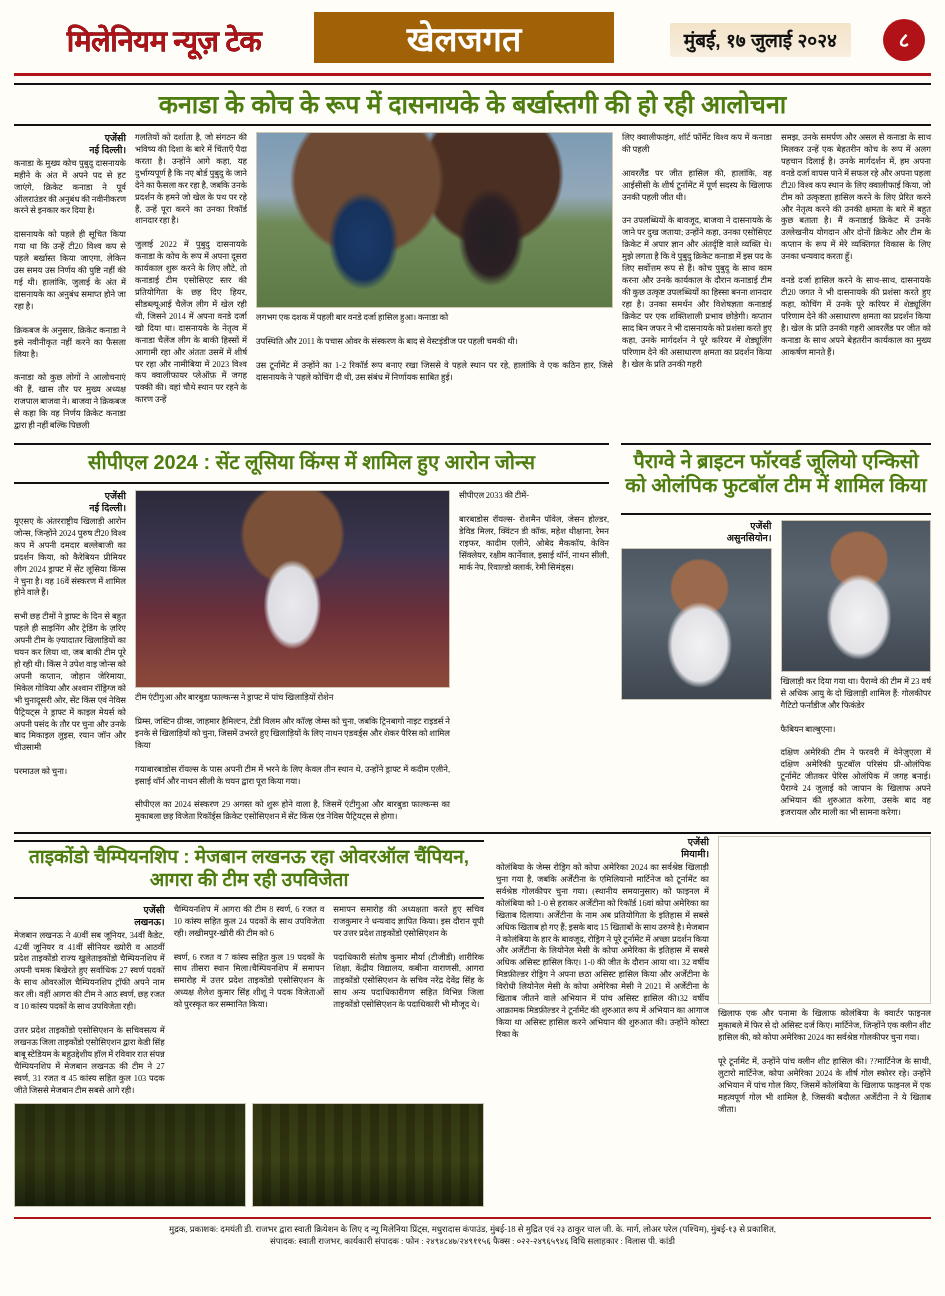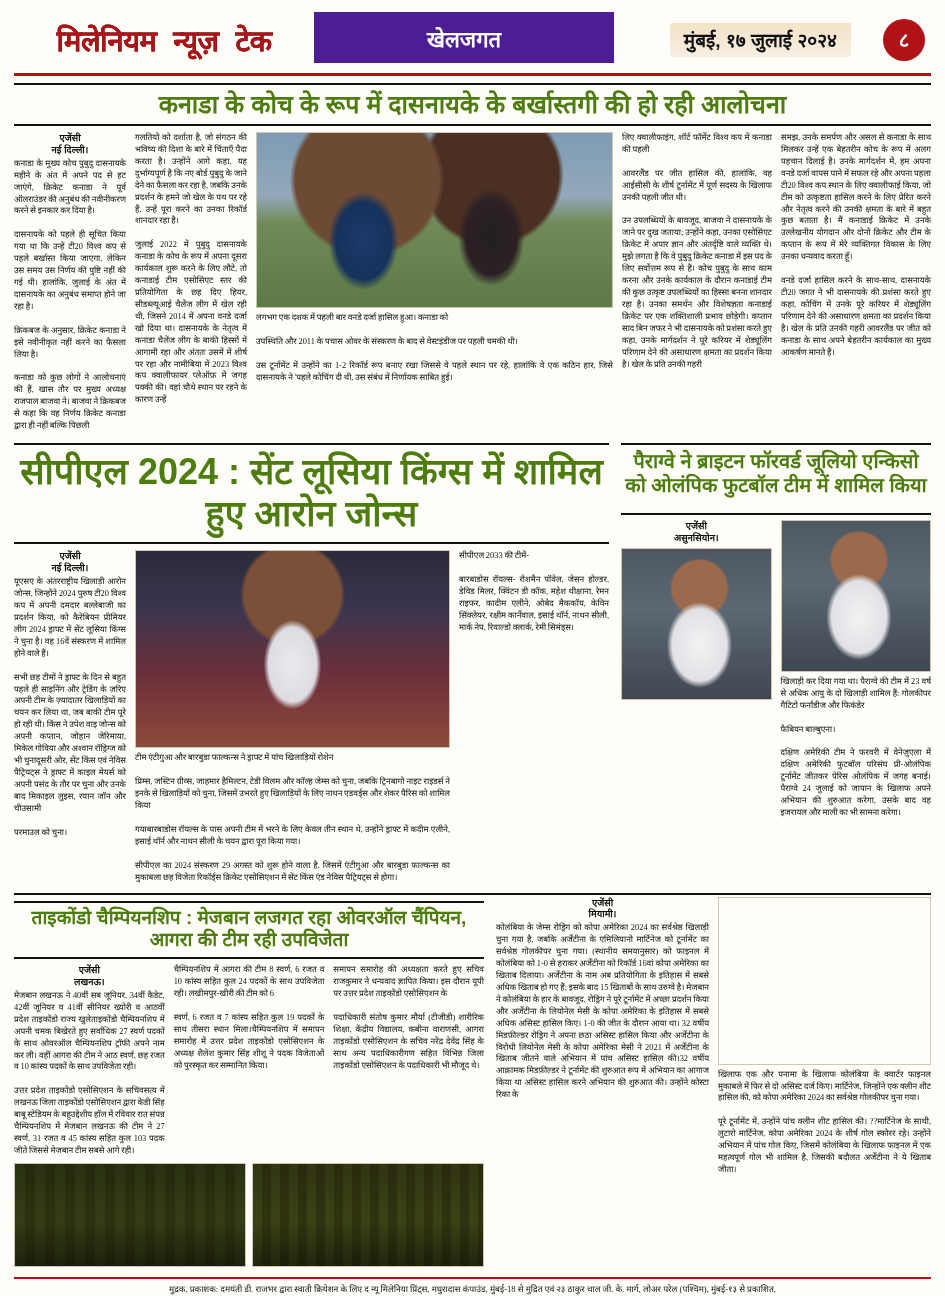--- a/index.html
+++ b/index.html
@@ -23,36 +23,36 @@
     border-bottom: 3px solid #b11217;
     padding-bottom: 4px;
     height: 66px;
   }
   .brand {
     width: 300px;
     display: flex; align-items: center; justify-content: center;
     border-right: 0px;
   }
   .brand-text {
-    font-family: Liberation Mono, monospace;
+    font-family: Liberation Serif, serif;
     font-weight: bold;
     font-size: 29px;
     color: #b11217;
     letter-spacing: -0.5px;
     white-space: nowrap;
     text-shadow: 0 0 0 #000;
   }
   .section-tab {
     flex: 0 0 300px;
-    background: #4c1d95;
+    background: #a16207;
     color: #fff;
     display: flex; align-items: center; justify-content: center;
     font-family: "Liberation Sans", sans-serif;
     font-weight: bold;
-    font-size: 22px;
+    font-size: 34px;
     margin: 2px 12px 6px 0;
   }
   .dateline-wrap {
     flex: 1;
     display: flex; align-items: center; justify-content: flex-end;
     gap: 32px;
     padding-right: 6px;
   }
   .dateline {
     font-family: "Liberation Sans", sans-serif;
@@ -80,21 +80,21 @@
     color: #4d7c0f;
   }
   .hl-main {
     font-size: 25px;
     border-top: 2.5px solid #111;
     border-bottom: 2.5px solid #111;
     padding: 5px 2px 6px 2px;
     margin: 7px 0 6px 0;
   }
   .hl-band {
-    font-size: 36px;
+    font-size: 20px;
     border-top: 2.5px solid #111;
     border-bottom: 2.5px solid #111;
     padding: 6px 2px 8px 2px;
     margin: 4px 0 6px 0;
     line-height: 1.16;
   }
   .hl-sub {
     font-size: 20px;
     border-top: 2px solid #111;
     border-bottom: 2px solid #111;
@@ -108,21 +108,21 @@
     border-bottom: 2px solid #111;
     padding: 4px 2px 5px 2px;
     margin: 4px 0 5px 0;
     line-height: 1.2;
   }
 
   .byline {
     font-family: "Liberation Sans", sans-serif;
     font-weight: bold;
     font-size: 9.5px;
-    text-align: center;
+    text-align: right;
     line-height: 1.25;
     margin-bottom: 2px;
   }
   .body-col p, .body-col div.txt {
     font-size: 8.4px;
     line-height: 1.42;
     text-align: justify;
     margin: 0 0 3px 0;
     hyphens: auto;
     word-spacing: -0.3px;
@@ -308,21 +308,21 @@
 दक्षिण अमेरिकी टीम ने फरवरी में वेनेज़ुएला में दक्षिण अमेरिकी फुटबॉल परिसंघ प्री-ओलंपिक टूर्नामेंट जीतकर पेरिस ओलंपिक में जगह बनाई। पैराग्वे 24 जुलाई को जापान के खिलाफ अपने अभियान की शुरुआत करेगा, उसके बाद वह इजरायल और माली का भी सामना करेगा।</div>
         </div>
       </div>
     </div>
   </div>
 
   <div class="blocksep"></div>
   <div class="two-up" style="margin-top:2px">
 
     <div style="flex:0 0 470px">
-      <div class="hl hl-small">ताइकोंडो चैम्पियनशिप : मेजबान लजगत रहा ओवरऑल चैंपियन, आगरा की टीम रही उपविजेता</div>
+      <div class="hl hl-small">ताइकोंडो चैम्पियनशिप : मेजबान लखनऊ रहा ओवरऑल चैंपियन, आगरा की टीम रही उपविजेता</div>
       <div class="cols">
         <div class="body-col">
           <div class="byline" style="white-space:pre-line">एजेंसी
 लखनऊ।</div>
           <div class="txt" style="white-space:pre-line">मेजबान लखनऊ ने 40वीं सब जूनियर, 34वीं कैडेट, 42वीं जूनियर व 41वीं सीनियर ख्योरी व आठवीं प्रदेश ताइकोंडो राज्य खुलेताइकोंडो चैम्पियनशिप में अपनी चमक बिखेरते हुए सर्वाधिक 27 स्वर्ण पदकों के साथ ओवरऑल चैम्पियनशिप ट्रॉफी अपने नाम कर ली। वहीं आगरा की टीम ने आठ स्वर्ण, छह रजत व 10 कांस्य पदकों के साथ उपविजेता रही।
 
 उत्तर प्रदेश ताइकोंडो एसोसिएशन के सचिवसत्य में लखनऊ जिला ताइकोंडो एसोसिएशन द्वारा केडी सिंह बाबू स्टेडियम के बहुउद्देशीय हॉल में रविवार रात संपन्न चैम्पियनशिप में मेजबान लखनऊ की टीम ने 27 स्वर्ण, 31 रजत व 45 कांस्य सहित कुल 103 पदक जीते जिससे मेजबान टीम सबसे आगे रही।</div>
         </div>
         <div class="body-col">
           <div class="txt" style="white-space:pre-line">चैम्पियनशिप में आगरा की टीम 8 स्वर्ण, 6 रजत व 10 कांस्य सहित कुल 24 पदकों के साथ उपविजेता रही। लखीमपुर-खीरी की टीम को 6

